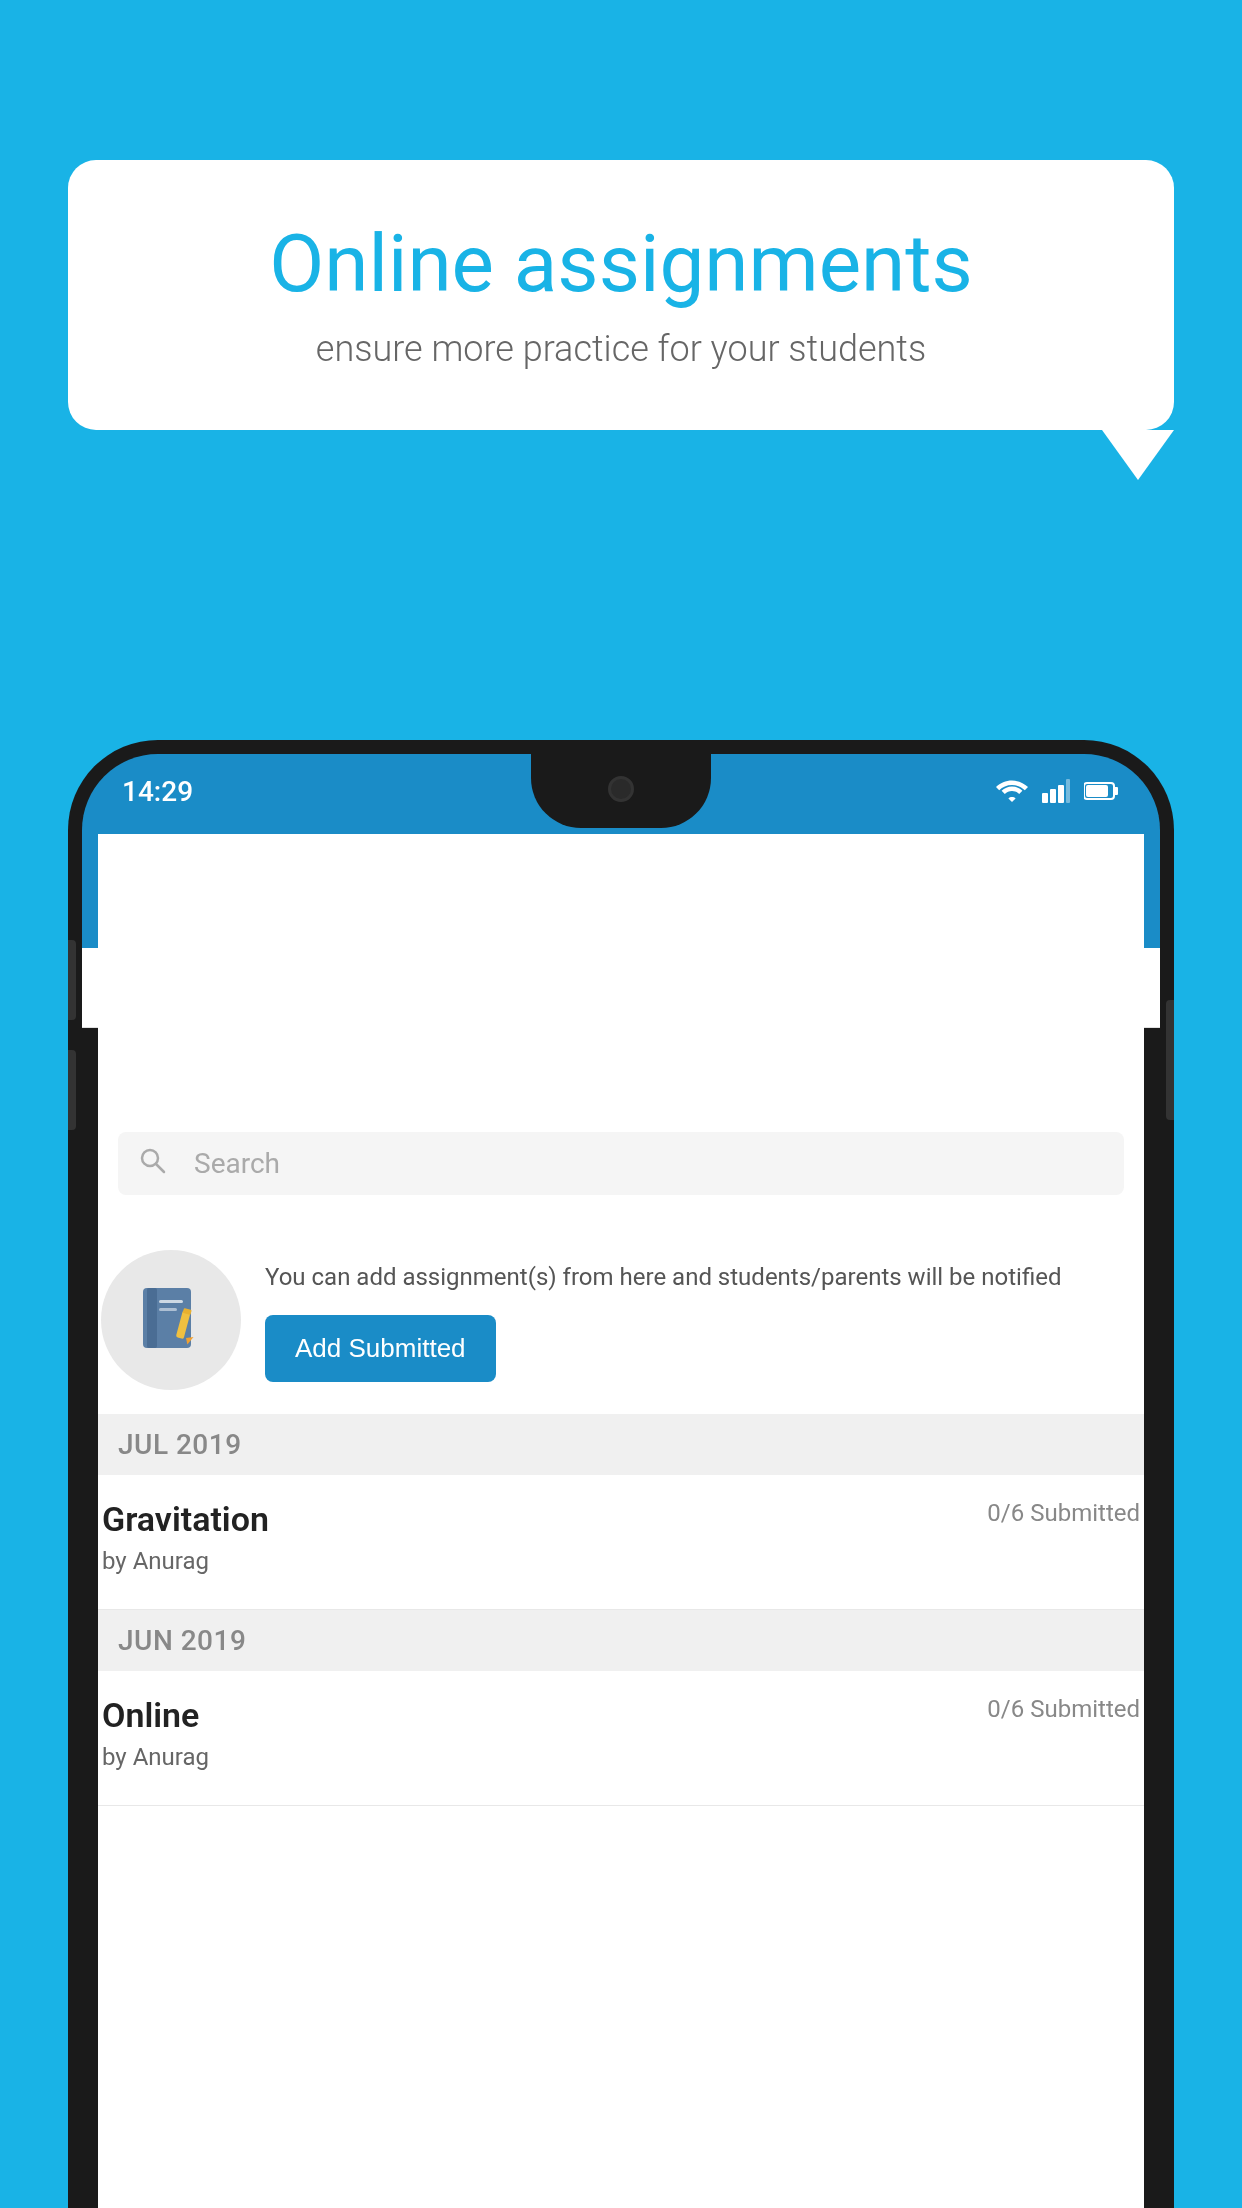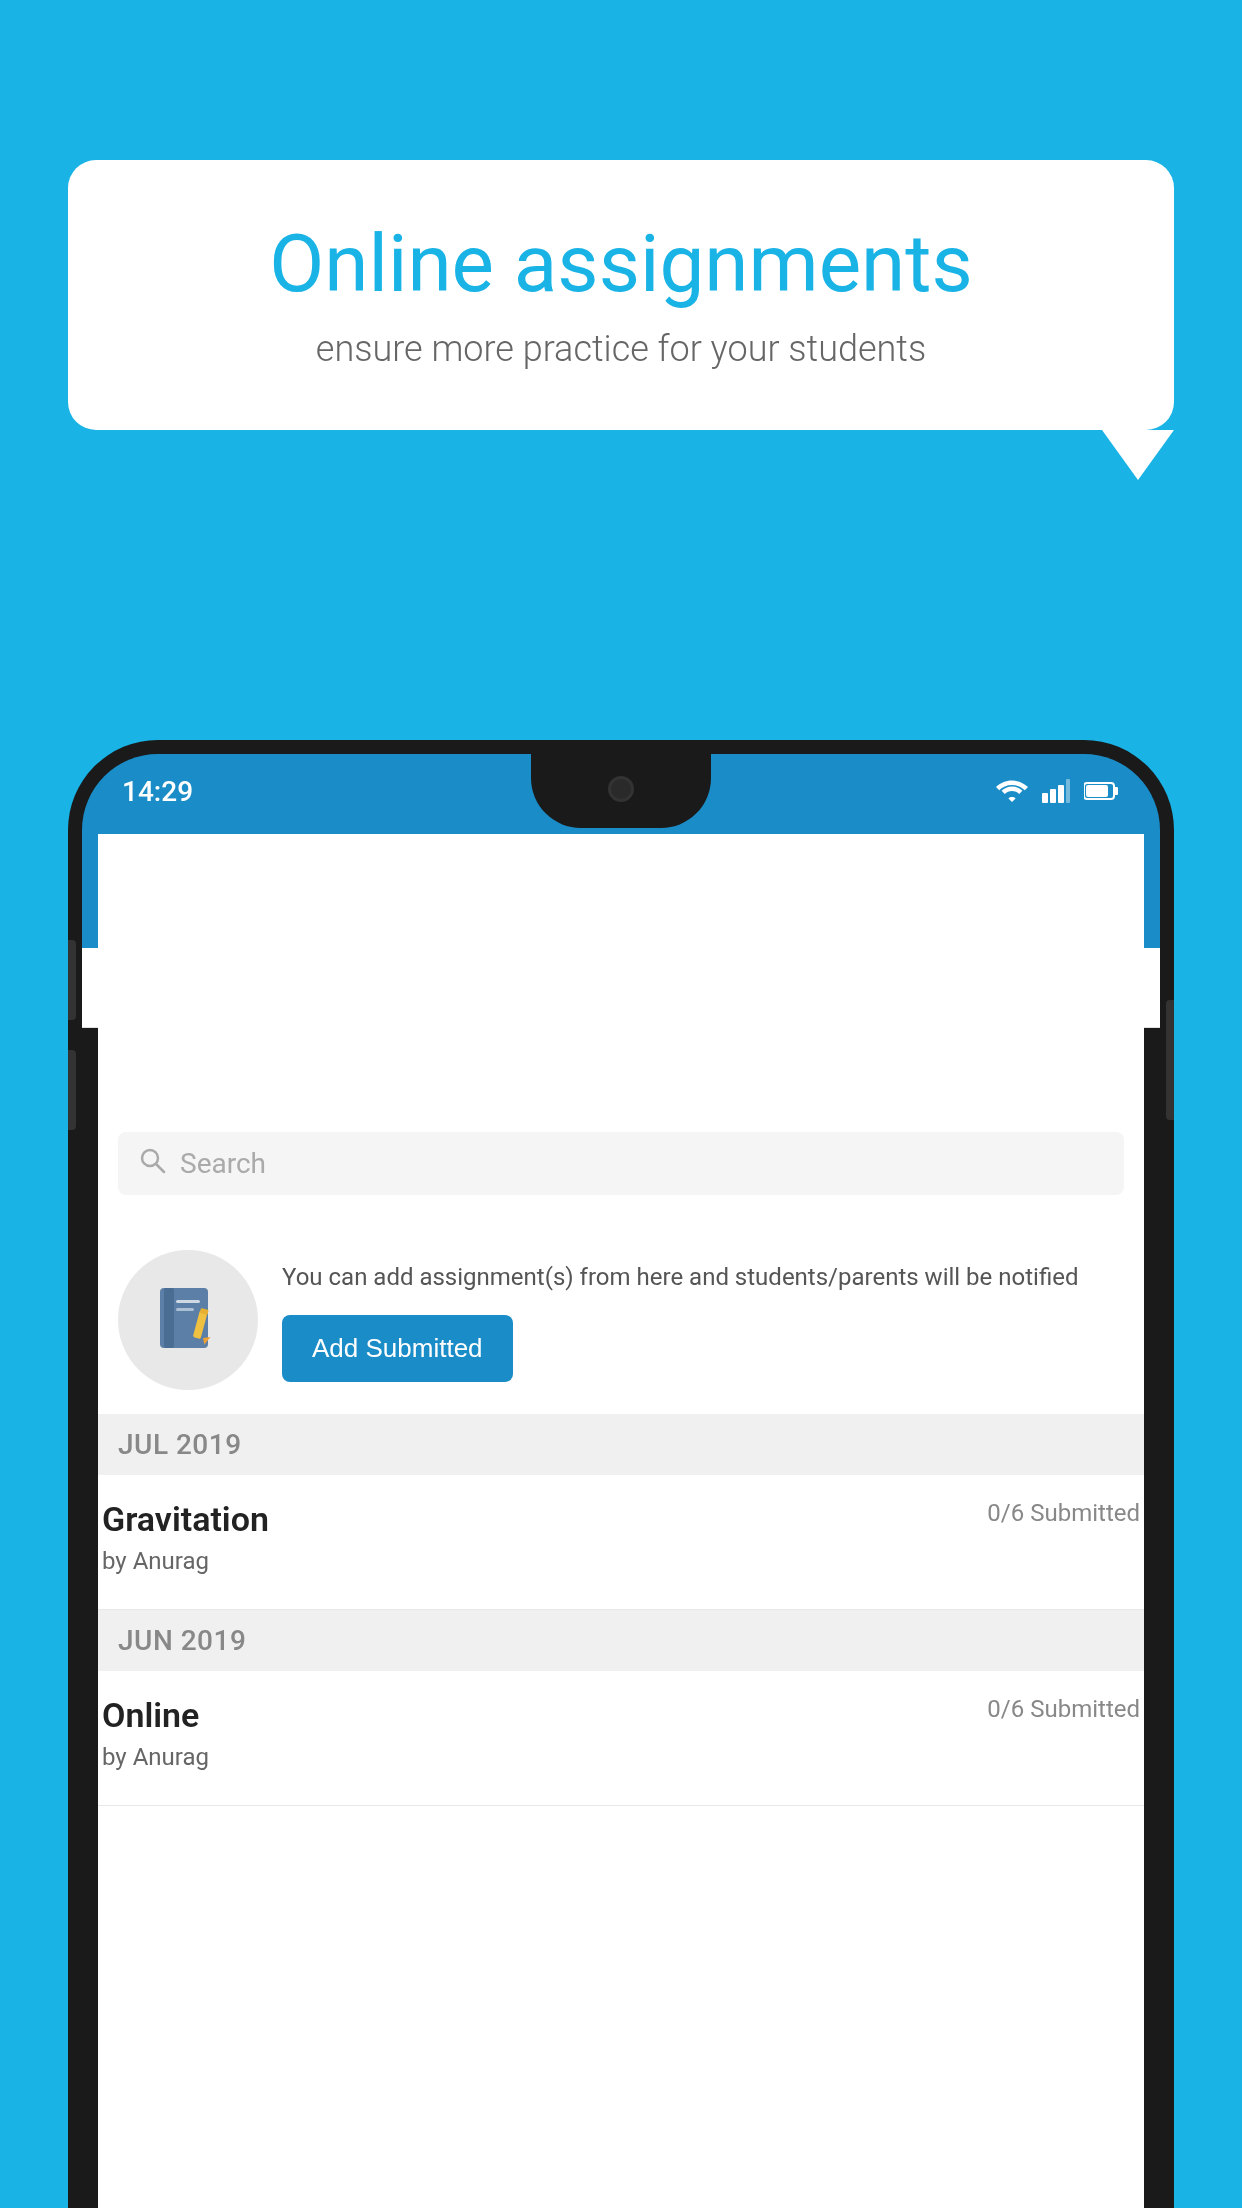--- a/index.html
+++ b/index.html
@@ -235,40 +235,40 @@
       padding: 16px 20px;
       background: white;
     }
 
     .search-input-wrapper {
       background: #f5f5f5;
       border-radius: 8px;
       display: flex;
       align-items: center;
       padding: 14px 20px;
-      gap: 14px;
+      gap: 28px;
     }
 
     .search-icon-inner {
       color: #999;
       font-size: 28px;
     }
 
     .search-placeholder {
       color: #aaa;
       font-size: 28px;
     }
 
     
     .info-card {
       position: absolute;
       top: 386px;
       left: 0;
       right: 0;
-      padding: 30px 20px;
+      padding: 30px 3px;
       background: white;
       display: flex;
       align-items: center;
       gap: 24px;
       border-bottom: 1px solid #e8e8e8;
     }
 
     .assignment-icon-circle {
       width: 140px;
       height: 140px;

